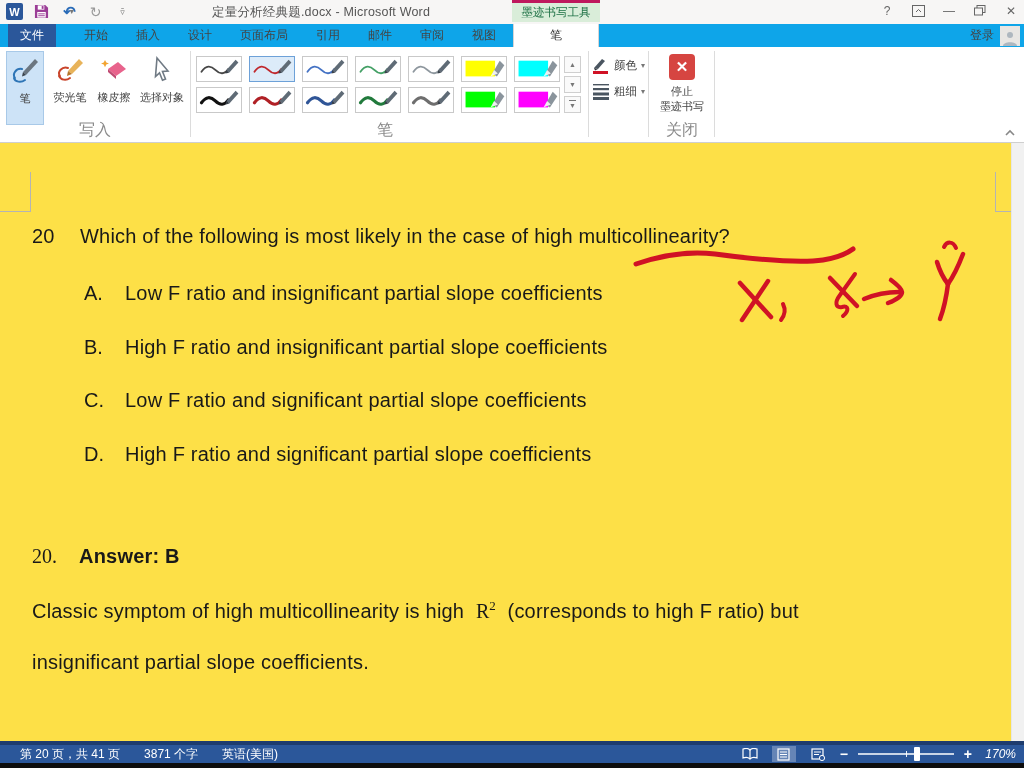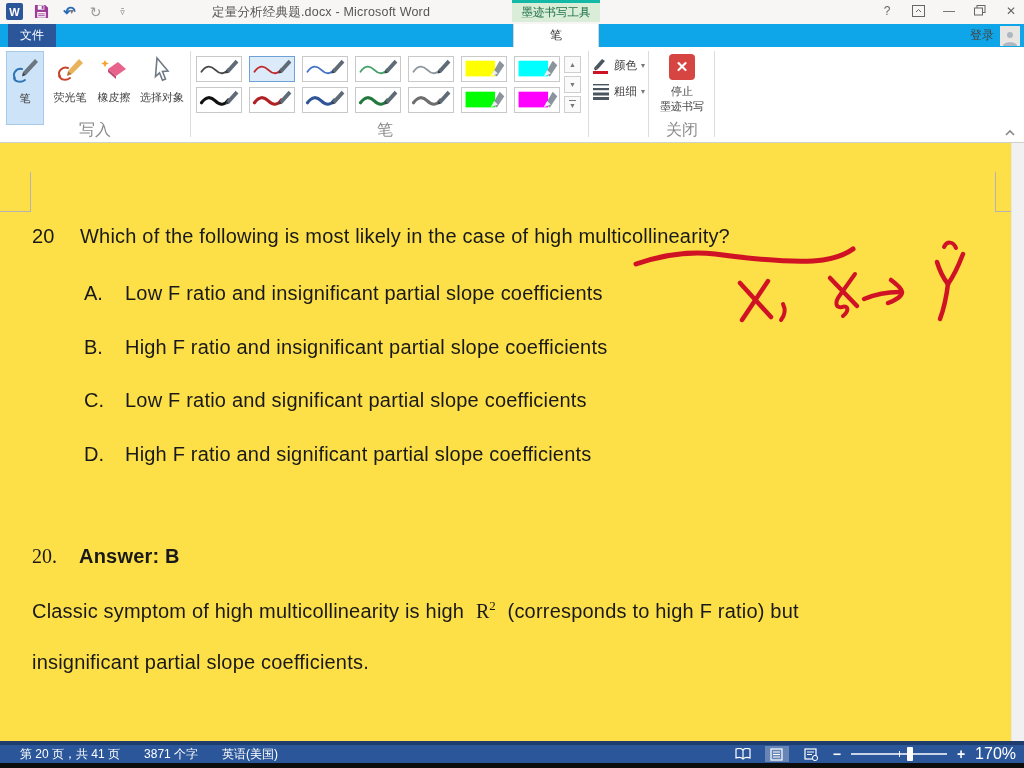--- a/index.html
+++ b/index.html
@@ -8,21 +8,21 @@
 
   
   .titlebar { position:absolute; top:0; left:0; width:1024px; height:24px; background:#f7f6f5; }
   .qat { position:absolute; left:6px; top:3px; display:flex; align-items:center; gap:10px; }
   .qat .ic { width:17px; height:17px; display:flex; align-items:center; justify-content:center; font-size:13px; }
   .word-logo { width:17px; height:17px; background:#2b579a; color:#fff; font-size:11px; font-weight:bold; display:flex; align-items:center; justify-content:center; border-radius:2px; }
   .undo-glyph { color:#2b6cb8; font-size:15px; font-weight:bold; }
   .redo-glyph { color:#9a9a9a; font-size:14px; }
   .caret-s { font-size:8px; color:#777; margin-left:-6px; }
   .doc-title { position:absolute; left:212px; top:4px; font-size:12.5px; color:#555; letter-spacing:0.2px; }
-  .ctx-header { position:absolute; left:512px; top:0; width:88px; height:22px; background:#d9edd9; border-top:3px solid #14b8a6; color:#1e7145; font-size:11.5px; display:flex; align-items:center; justify-content:center; }
+  .ctx-header { position:absolute; left:512px; top:0; width:88px; height:22px; background:#d9edd9; border-top:3px solid #be185d; color:#1e7145; font-size:11.5px; display:flex; align-items:center; justify-content:center; }
   .win-controls { position:absolute; right:4px; top:2px; display:flex; gap:13px; align-items:center; }
   .win-controls .wc { width:18px; height:17px; display:flex; align-items:center; justify-content:center; color:#666; font-size:12px; }
 
   
   .tabrow { position:absolute; top:24px; left:0; width:1024px; height:23px; background:#0ea5e9; }
   .tab-file { position:absolute; left:8px; top:0; width:48px; height:23px; background:#2b579a; color:#fff; font-size:12px; display:flex; align-items:center; justify-content:center; }
   .tabs { position:absolute; left:70px; top:0; display:flex; height:23px; }
   .tab { padding:0 14px; font-size:12px; color:#444; display:flex; align-items:center; }
   .tab-pen { position:absolute; left:513px; top:0; width:86px; height:23px; background:#fff; border-left:1px solid #d5d5d5; border-right:1px solid #d5d5d5; color:#333; font-size:12px; display:flex; align-items:center; justify-content:center; }
   .signin { position:absolute; right:4px; top:0; height:23px; display:flex; align-items:center; gap:6px; font-size:12px; color:#444; }
@@ -63,21 +63,21 @@
   .status-top { position:absolute; top:741px; left:0; width:1024px; height:4px; background:#1e3c6e; }
   .statusbar { position:absolute; top:745px; left:0; width:1024px; height:18px; background:#2b579a; color:#fff; font-size:12px; display:flex; align-items:center; }
   .sb-left { display:flex; gap:24px; padding-left:20px; align-items:center; }
   .sb-right { margin-left:auto; display:flex; align-items:center; gap:10px; padding-right:8px; }
   .viewbtn { width:24px; height:16px; display:flex; align-items:center; justify-content:center; }
   .viewbtn.sel { background:rgba(255,255,255,0.28); }
   .zoom-track { position:relative; width:96px; height:2px; background:rgba(255,255,255,0.75); }
   .zoom-tick { position:absolute; left:48px; top:-2px; width:1px; height:6px; background:rgba(255,255,255,0.9); }
   .zoom-thumb { position:absolute; left:56px; top:-6px; width:6px; height:14px; background:#fff; border-radius:1px; }
   .zoom-sign { font-size:14px; font-weight:bold; line-height:1; }
-  .zoom-label { font-size:16px; min-width:34px; text-align:right; }
+  .zoom-label { font-size:12px; min-width:34px; text-align:right;font-style:italic; }
   .bottomstrip { position:absolute; top:763px; left:0; width:1024px; height:5px; background:#0d0d0d; }
 </style>
 </head>
 <body>
 
 <div class="titlebar">
   <div class="qat">
     <div class="word-logo">W</div>
     <div class="ic">
       <svg width="15" height="15" viewBox="0 0 16 16">
@@ -116,20 +116,30 @@
           <rect x="3" y="0.5" width="8" height="7" fill="none" stroke="#666"></rect>
           <rect x="0.5" y="3" width="8" height="7" fill="#f7f6f5" stroke="#666"></rect>
         </svg>
     </div>
     <div class="wc">✕</div>
   </div>
 </div>
 
 <div class="tabrow">
   <div class="tab-file">文件</div>
+  <div class="tabs">
+    <div class="tab">开始</div>
+    <div class="tab">插入</div>
+    <div class="tab">设计</div>
+    <div class="tab">页面布局</div>
+    <div class="tab">引用</div>
+    <div class="tab">邮件</div>
+    <div class="tab">审阅</div>
+    <div class="tab">视图</div>
+  </div>
   <div class="tab-pen">笔</div>
   <div class="signin">
     <span>登录</span>
     <div class="avatar">
       <svg width="16" height="16" viewBox="0 0 16 16">
           <circle cx="8" cy="5" r="3" fill="#aeb7bf"></circle>
           <path d="M1 16 C1 11, 15 11, 15 16 Z" fill="#aeb7bf"></path>
         </svg>
     </div>
   </div>

